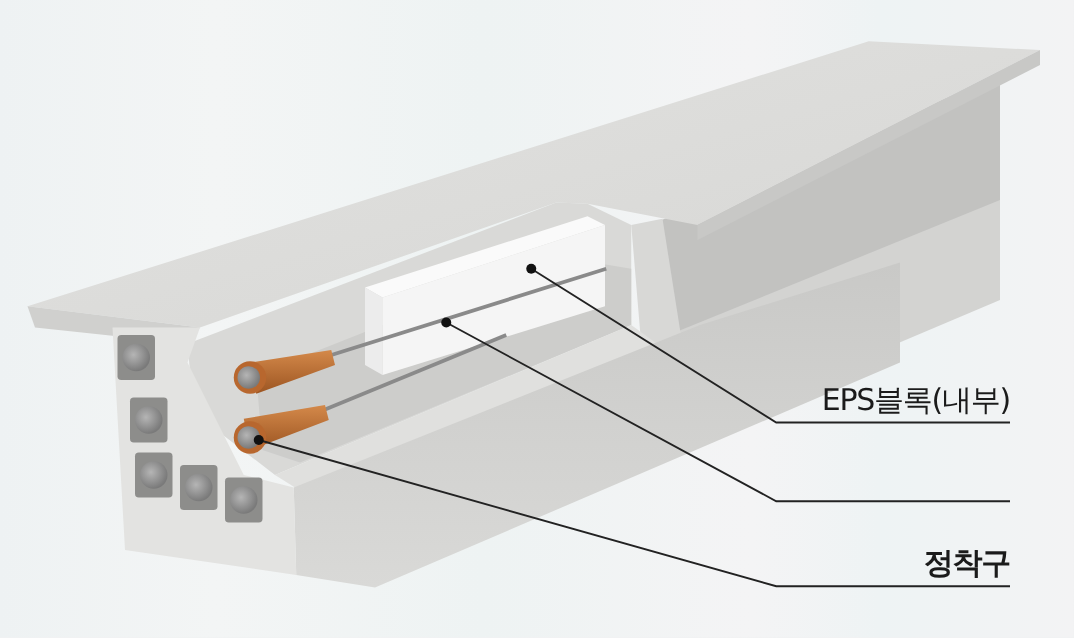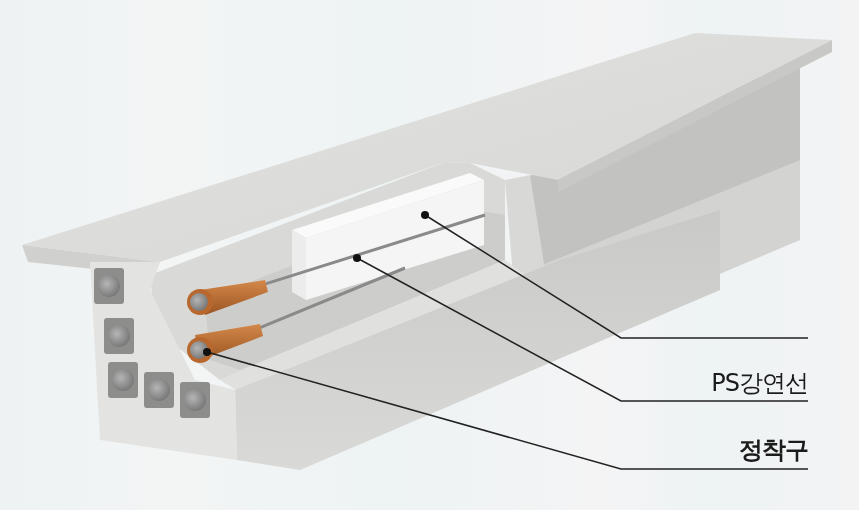--- a/index.html
+++ b/index.html
@@ -104,15 +104,15 @@
       <polyline points="357,258 621,401 808,401"></polyline>
       <polyline points="207,352 621,469 808,469"></polyline>
     </g>
     <g fill="#111">
       <circle cx="425" cy="215" r="4"></circle>
       <circle cx="357" cy="258" r="4"></circle>
       <circle cx="207" cy="352" r="4"></circle>
     </g>
   </svg>
 
-  <div class="label" style="right:51px; top:371px;">PS강연선</div>
+  <div class="label" style="right:51px; top:308px;">EPS블록(내부)</div>
   <div class="label" style="right:51px; top:438px;font-weight:bold;">정착구</div>
 </div>
 
 </body></html>

